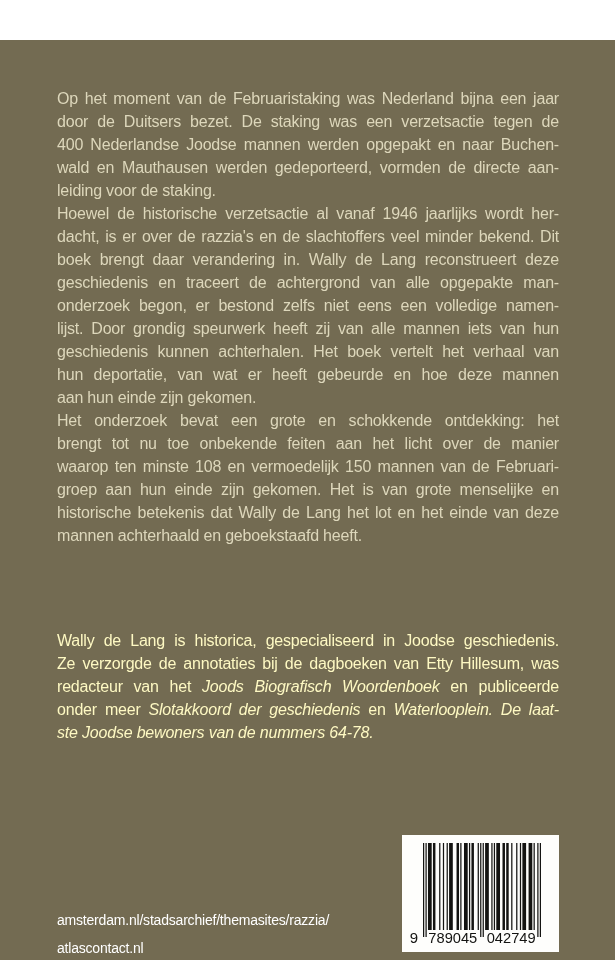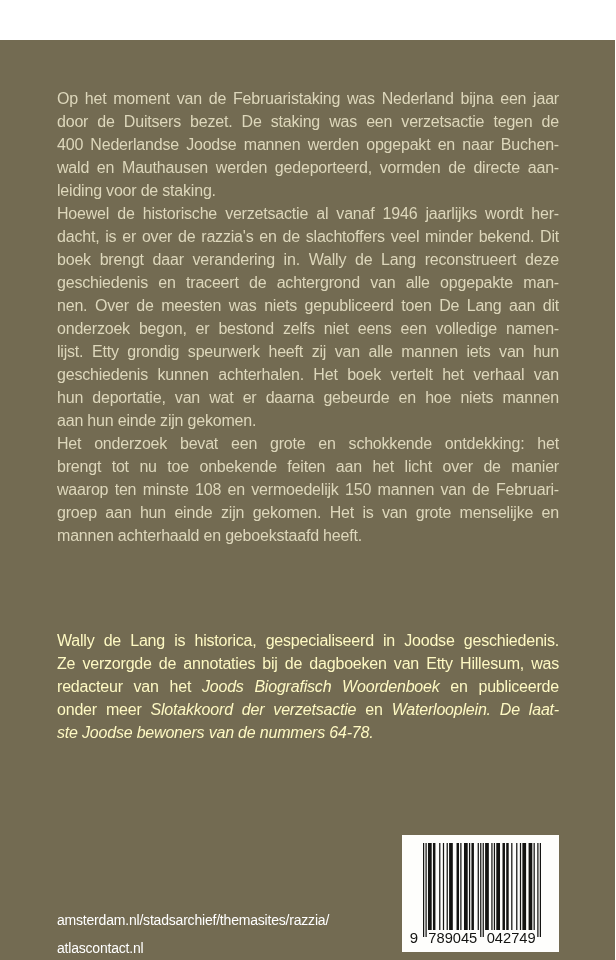--- a/index.html
+++ b/index.html
@@ -62,38 +62,38 @@
   <div class="textblock blurb" id="blurb">
       <div class="bline">Op het moment van de Februaristaking was Nederland bijna een jaar</div>
       <div class="bline">door de Duitsers bezet. De staking was een verzetsactie tegen de</div>
       <div class="bline">400 Nederlandse Joodse mannen werden opgepakt en naar Buchen-</div>
       <div class="bline">wald en Mauthausen werden gedeporteerd, vormden de directe aan-</div>
       <div class="bline parend">leiding voor de staking.</div>
       <div class="bline">Hoewel de historische verzetsactie al vanaf 1946 jaarlijks wordt her-</div>
       <div class="bline">dacht, is er over de razzia's en de slachtoffers veel minder bekend. Dit</div>
       <div class="bline">boek brengt daar verandering in. Wally de Lang reconstrueert deze</div>
       <div class="bline">geschiedenis en traceert de achtergrond van alle opgepakte man-</div>
-      <div class="bline">nen. Over de meesten was niets gepubliceerd toen De Lang aan dit</div>
       <div class="bline">onderzoek begon, er bestond zelfs niet eens een volledige namen-</div>
-      <div class="bline">lijst. Etty grondig speurwerk heeft zij van alle mannen iets van hun</div>
+      <div class="bline">lijst. Door grondig speurwerk heeft zij van alle mannen iets van hun</div>
       <div class="bline">geschiedenis kunnen achterhalen. Het boek vertelt het verhaal van</div>
-      <div class="bline">hun deportatie, van wat er daarna gebeurde en hoe niets mannen</div>
+      <div class="bline">hun deportatie, van wat er heeft gebeurde en hoe deze mannen</div>
       <div class="bline parend">aan hun einde zijn gekomen.</div>
       <div class="bline">Het onderzoek bevat een grote en schokkende ontdekking: het</div>
       <div class="bline">brengt tot nu toe onbekende feiten aan het licht over de manier</div>
       <div class="bline">waarop ten minste 108 en vermoedelijk 150 mannen van de Februari-</div>
       <div class="bline">groep aan hun einde zijn gekomen. Het is van grote menselijke en</div>
+      <div class="bline">historische betekenis dat Wally de Lang het lot en het einde van deze</div>
       <div class="bline parend">mannen achterhaald en geboekstaafd heeft.</div>
     </div>
 
   <div class="textblock bio" id="bio">
       <div class="bline"><span>Wally de Lang is historica, gespecialiseerd in Joodse geschiedenis.</span></div>
       <div class="bline"><span>Ze verzorgde de annotaties bij de dagboeken van Etty Hillesum, was</span></div>
       <div class="bline"><span>redacteur van het </span><span class="it">Joods Biografisch Woordenboek</span><span> en publiceerde</span></div>
-      <div class="bline"><span>onder meer </span><span class="it">Slotakkoord der verzetsactie</span><span> en </span><span class="it">Waterlooplein. De laat-</span></div>
+      <div class="bline"><span>onder meer </span><span class="it">Slotakkoord der geschiedenis</span><span> en </span><span class="it">Waterlooplein. De laat-</span></div>
       <div class="bline parend"><span class="it">ste Joodse bewoners van de nummers 64-78.</span></div>
     </div>
 
   <div class="links">
     <div>amsterdam.nl/stadsarchief/themasites/razzia/</div>
     <div>atlascontact.nl</div>
   </div>
 
   <div class="barcode-box" id="barcode">
       <svg width="157" height="117" viewBox="0 0 157 117">

